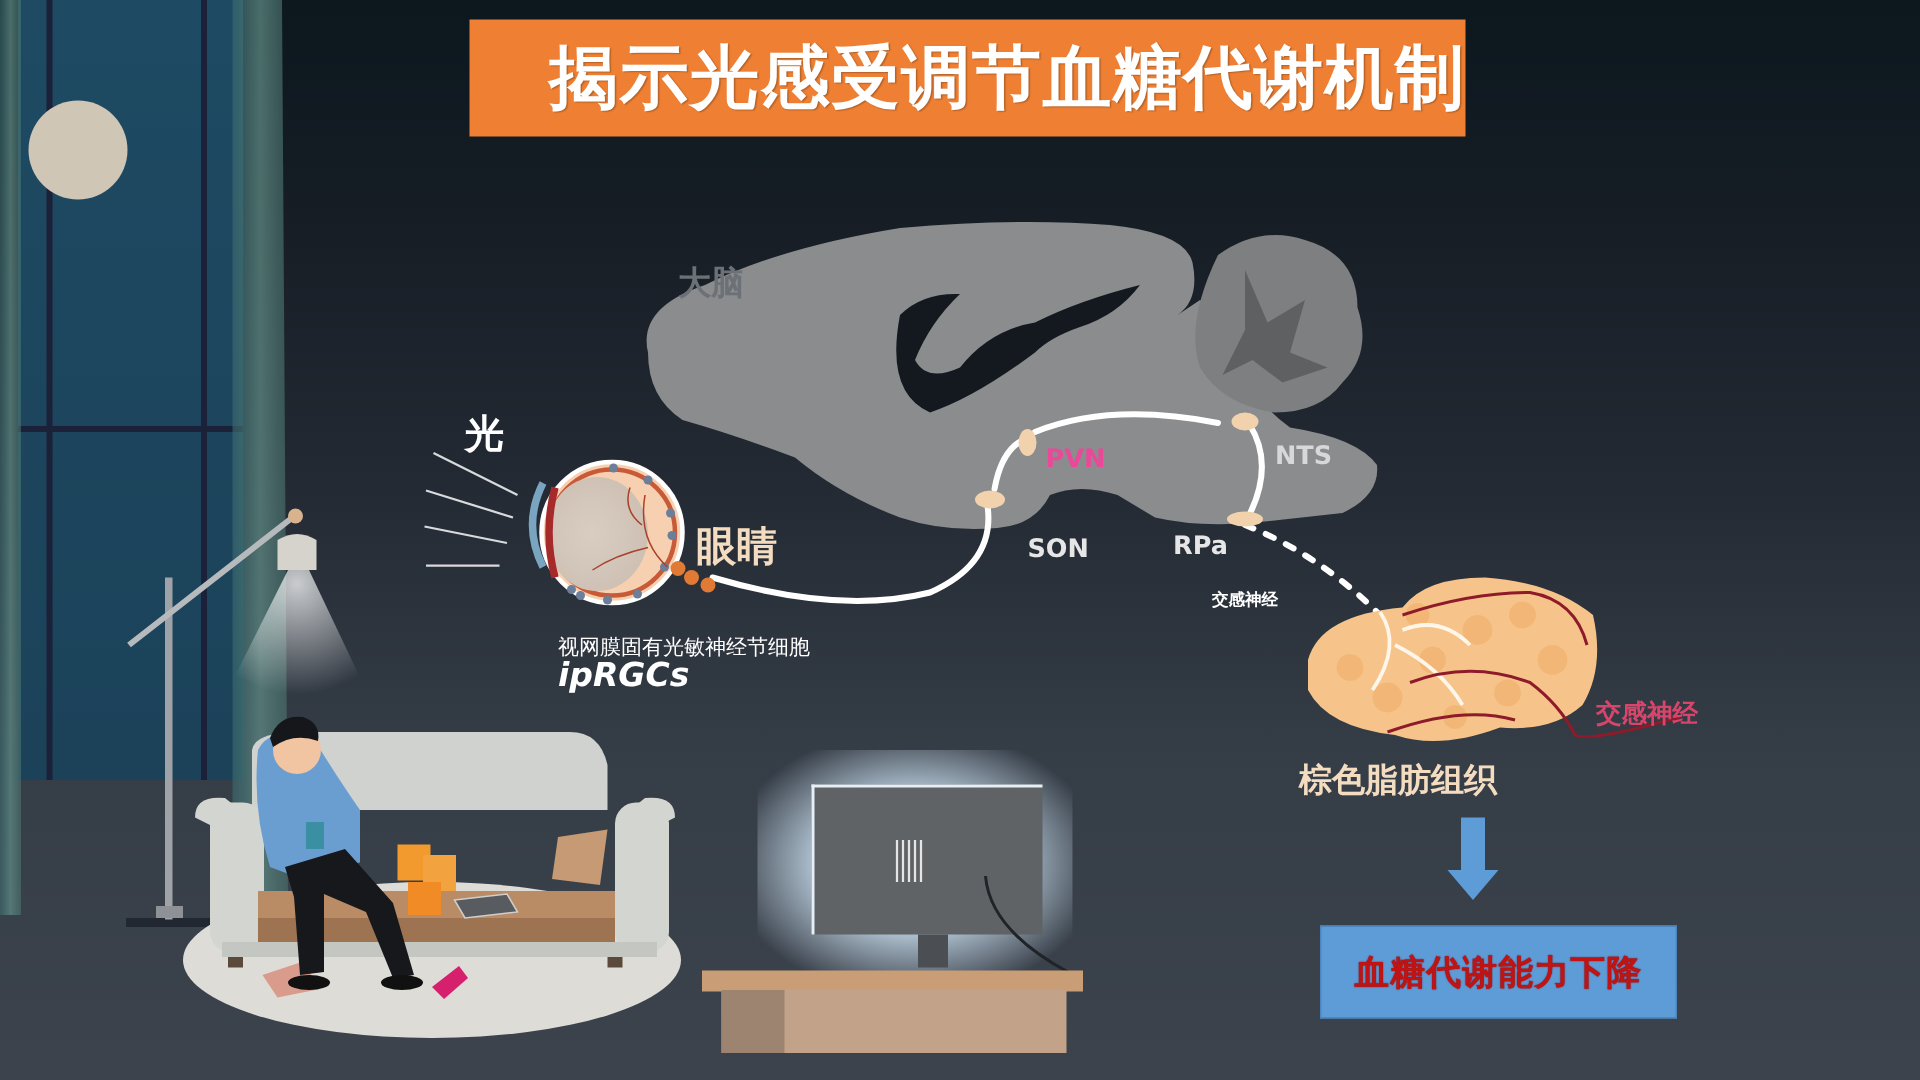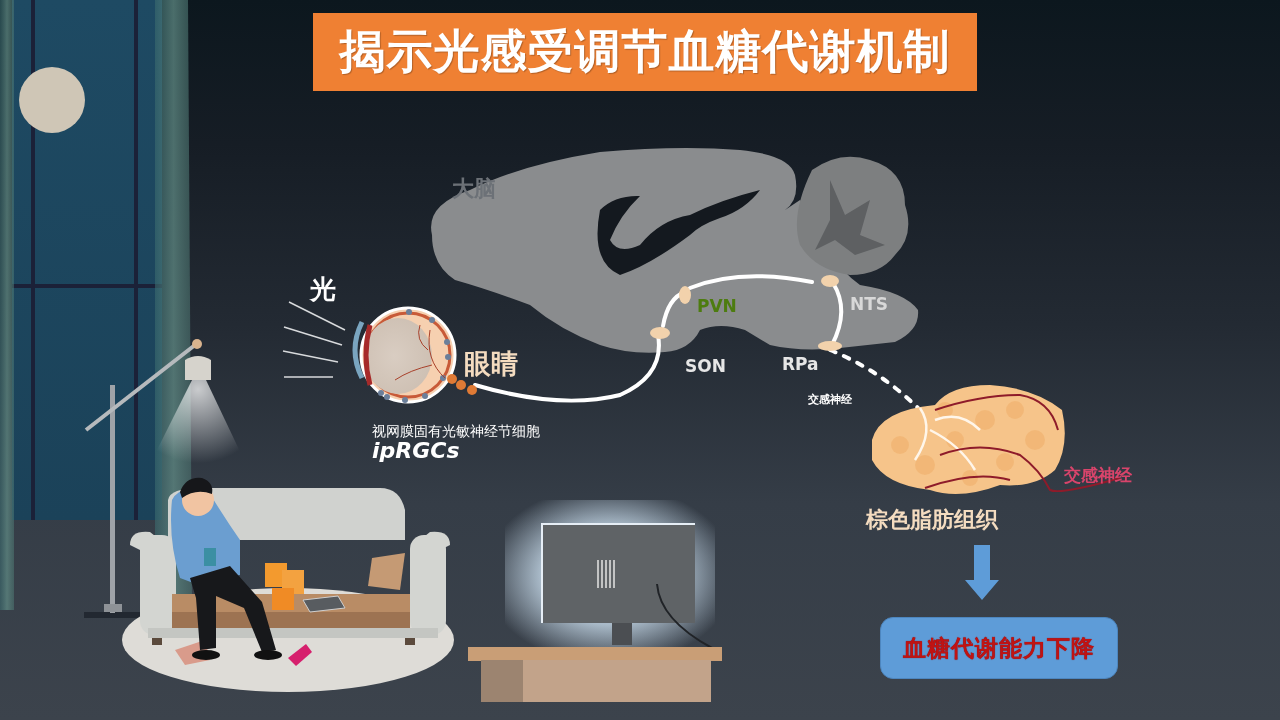--- a/index.html
+++ b/index.html
@@ -7,46 +7,46 @@
   body {
     position:relative;
     font-family: "DejaVu Sans", "Liberation Sans", sans-serif;
     background: linear-gradient(to bottom, #0c171e 0%, #161d25 20%, #232a33 45%, #353d47 70%, #3c434c 100%);
   }
   svg.scene { position:absolute; left:0; top:0; }
 
   .title-box {
     position:absolute; left:313px; top:13px; width:664px; height:78px;
     background:#ef8033;
-    display:flex; align-items:center; justify-content:center;
+    display:flex; align-items:center; justify-content:flex-end;
   }
   .title-text {
     color:#ffffff; font-size:46px; font-weight:bold; letter-spacing:1px;
     text-shadow: 1px 1px 1px rgba(0,0,0,0.25);
     white-space:nowrap;
   }
 
   .lbl { position:absolute; white-space:nowrap; font-weight:bold; }
   .lbl-brain { left:452px; top:174px; font-size:22px; color:#6c7177; }
   .lbl-light { left:310px; top:272px; font-size:26px; color:#ffffff; }
   .lbl-eye { left:464px; top:346px; font-size:27px; color:#f4dcc0; }
   .lbl-ipr-cn { left:372px; top:423px; font-size:14px; color:#ffffff; font-weight:normal; }
   .lbl-ipr-en { left:372px; top:438px; font-size:22px; color:#ffffff; font-style:italic; font-weight:bold; }
   .lbl-region { font-size:17px; color:#e6e6e6; }
   .lbl-son { left:660px; top:356px;margin-left:25px; }
-  .lbl-pvn { left:697px; top:296px; color:#4d7c0f; }
+  .lbl-pvn { left:697px; top:296px; color:#ec4899; }
   .lbl-nts { left:850px; top:294px; color:#d8d8d8; }
   .lbl-rpa { left:782px; top:354px; }
   .lbl-symp { left:808px; top:392px; font-size:11px; color:#ffffff; }
   .lbl-blood { left:1064px; top:464px; font-size:17px; color:#d9446b; }
   .lbl-bat { left:866px; top:505px; font-size:22px; color:#f4dcc0; }
 
   .result-box {
     position:absolute; left:880px; top:617px; width:238px; height:62px;
-    background:#5e9cd8; border-radius:13px;
+    background:#5e9cd8; border-radius:0;
     display:flex; align-items:center; justify-content:center;
     border:1px solid #4d86bf;
   }
   .result-text {
     font-size:23px; font-weight:bold; color:#c01313; letter-spacing:1px;
     text-shadow: 0 0 1px #7a0000;
     white-space:nowrap;
   }
 </style>
 </head>

